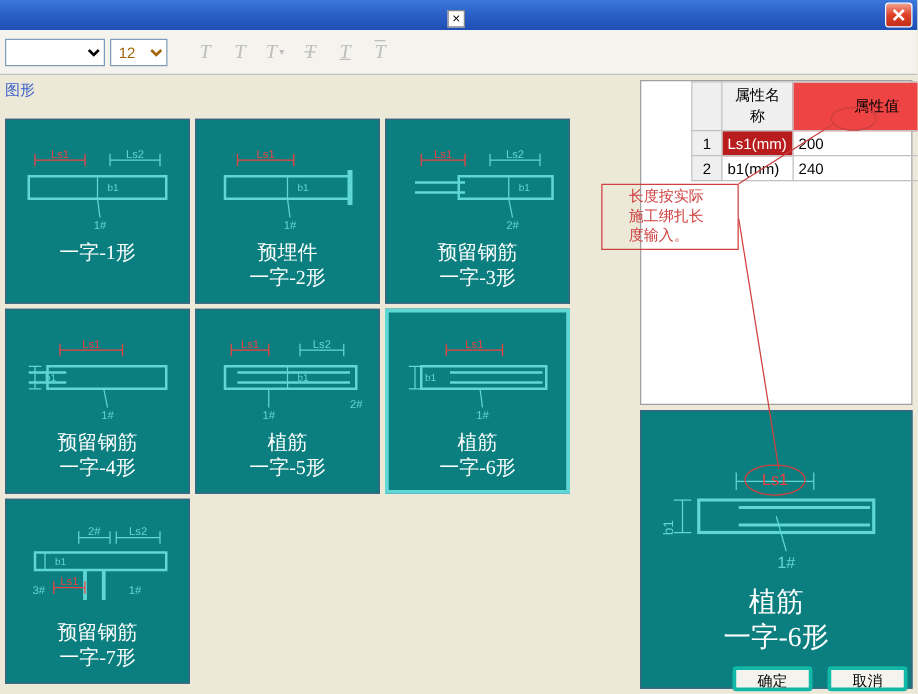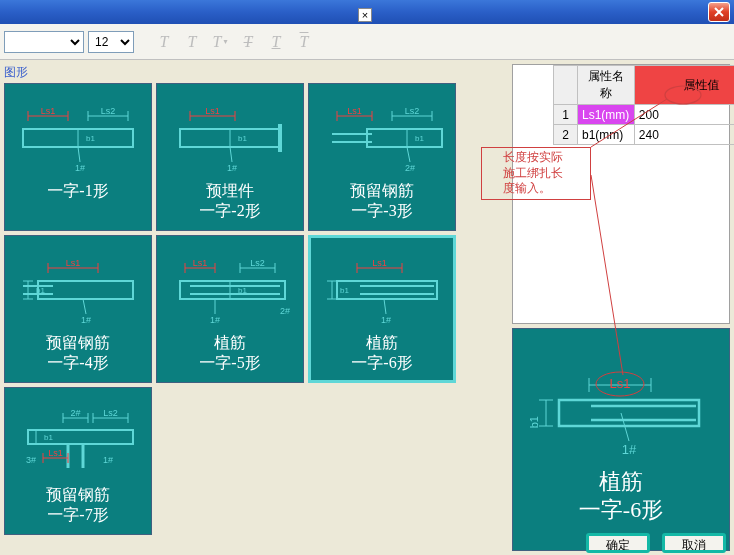--- a/index.html
+++ b/index.html
@@ -47,21 +47,21 @@
     gap: 4px;
   }
   .combo {
     height: 22px;
     border: 1px solid #7f9db9;
     background: #fff;
     font-size: 12px;
     padding: 0 2px;
   }
   .combo.font { width: 80px; }
-  .combo.size { width: 46px; color: #000000; }
+  .combo.size { width: 46px; color: #a16207; }
   .tb-btn {
     width: 24px;
     height: 24px;
     color: #bdbdbd;
     font-family: "Times New Roman", serif;
     font-size: 16px;
     font-style: italic;
     display: flex;
     align-items: center;
     justify-content: center;
@@ -89,21 +89,21 @@
     padding: 4px;
     gap: 6px;
   }
   .left-pane {
     flex: 1;
     position: relative;
   }
   .group-label {
     color: #3a5fcd;
     font-size: 12px;
-    margin-bottom: 2px;
+    margin-bottom: 14px;
   }
   .shape-grid {
     display: grid;
     grid-template-columns: repeat(3, 148px);
     grid-auto-rows: 148px;
     gap: 4px;
   }
   .shape-card {
     background: #0b7f7f;
     border: 1px solid #406080;
@@ -157,21 +157,21 @@
     height: 20px;
     text-align: left;
   }
   th {
     background: #efefef;
     text-align: center;
     font-weight: normal;
   }
   th.col-value { background: #ef4444; }
   td.rowhdr { background: #efefef; text-align: center; width: 24px; }
-  tr.sel td.name-cell { background: #d946ef; color: #fff; }
+  tr.sel td.name-cell { background: #b91c1c; color: #fff; }
   td.value input {
     border: none;
     width: 100%;
     font-size: 12px;
     outline: none;
     background: transparent;
   }
   .annot {
     position: absolute;
     top: 82px;

